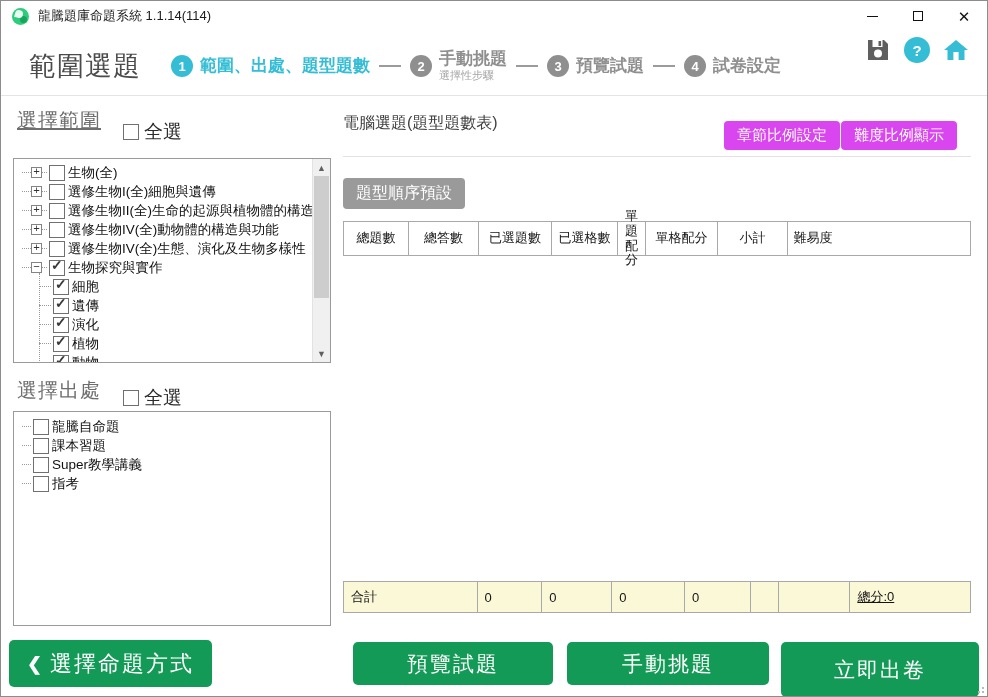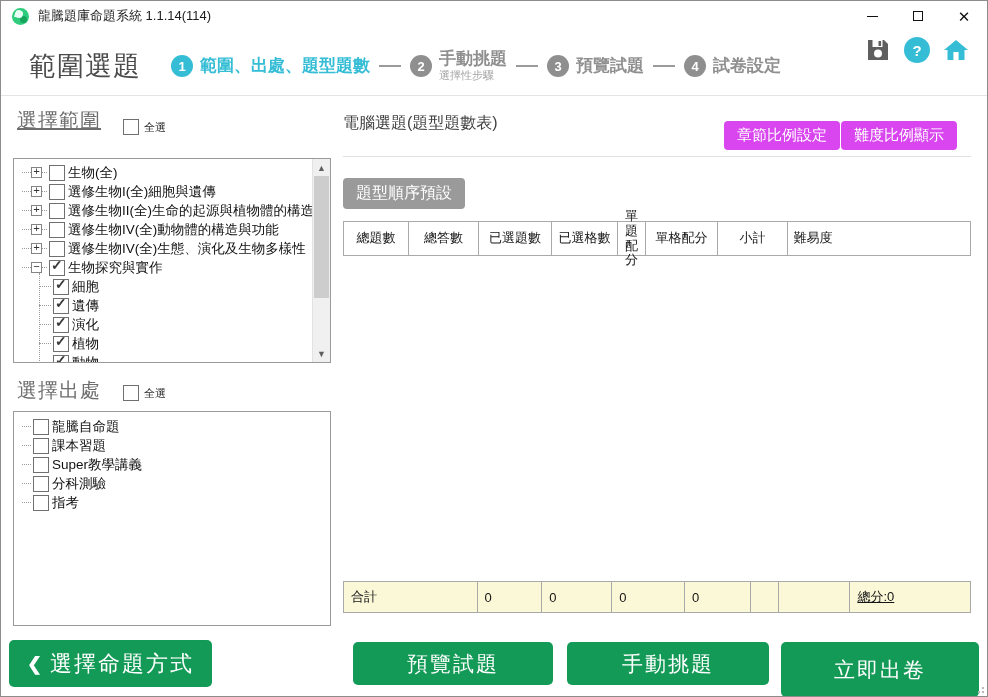--- a/index.html
+++ b/index.html
@@ -31,21 +31,21 @@
   .step.active .circle{background:#35bdd6;}
   .step.active .lbl{color:#35bdd6;}
   .step-dash{width:22px;height:2px;background:#9b9b9b;margin:0 9px;flex:0 0 auto;}
   .hdr-icons{position:absolute;right:18px;top:36px;display:flex;align-items:center;gap:13px;}
   .icon-btn{width:26px;height:26px;display:flex;align-items:center;justify-content:center;cursor:default;}
   .help-circle{width:26px;height:26px;border-radius:50%;background:#35bdd6;color:#fff;font-size:15px;font-weight:bold;
     display:flex;align-items:center;justify-content:center;}
   .hdr-divider{position:absolute;left:0;top:94px;width:100%;height:1px;background:#e4e4e4;}
   
   .section-title{position:absolute;font-size:20px;color:#6e6e6e;letter-spacing:1px;}
-  .selall{position:absolute;display:flex;align-items:center;gap:5px;font-size:11px;color:#2b2b2b;}
+  .selall{position:absolute;display:flex;align-items:center;gap:5px;font-size:19px;color:#2b2b2b;}
   .cb{width:14px;height:14px;border:1px solid #707070;background:#fff;box-sizing:content-box;position:relative;flex:0 0 auto;display:inline-block;}
   .cb .check{position:absolute;left:1px;top:-3px;font-size:14px;font-weight:bold;color:#3a3a3a;line-height:1;}
   .panel-box{position:absolute;background:#fff;border:1px solid #9a9a9a;box-sizing:border-box;}
   .tree-box{left:12px;top:157px;width:318px;height:205px;}
   .src-box{left:12px;top:410px;width:318px;height:215px;}
   .tree-inner{position:absolute;left:0;top:0;right:17px;bottom:0;overflow:hidden;padding:4px 0 0 8px;}
   .src-inner{position:absolute;left:0;top:0;right:0;bottom:0;overflow:hidden;padding:5px 0 0 8px;}
   .trow{display:flex;align-items:center;height:19px;font-size:13.5px;color:#111;white-space:nowrap;}
   .twig{width:9px;height:1px;border-top:1px dotted #9a9a9a;flex:0 0 auto;}
   .twig2{width:5px;height:1px;border-top:1px dotted #9a9a9a;flex:0 0 auto;}
@@ -285,25 +285,20 @@
         <span class="tlabel">課本習題</span>
       </div>
       <div class="trow">
         <span class="twig"></span>
         <span class="cb"></span>
         <span class="tlabel">Super教學講義</span>
       </div>
       <div class="trow">
         <span class="twig"></span>
         <span class="cb"></span>
-        <span class="tlabel">分科測驗</span>
-      </div>
-      <div class="trow">
-        <span class="twig"></span>
-        <span class="cb"></span>
         <span class="tlabel">指考</span>
       </div>
     </div>
 </div>
 
 <div class="main-title">電腦選題(題型題數表)</div>
 <button class="btn-green-sm btn-chapter">章節比例設定</button>
 <button class="btn-green-sm btn-difficulty">難度比例顯示</button>
 <div class="main-divider"></div>
 <button class="pill-gray">題型順序預設</button>

